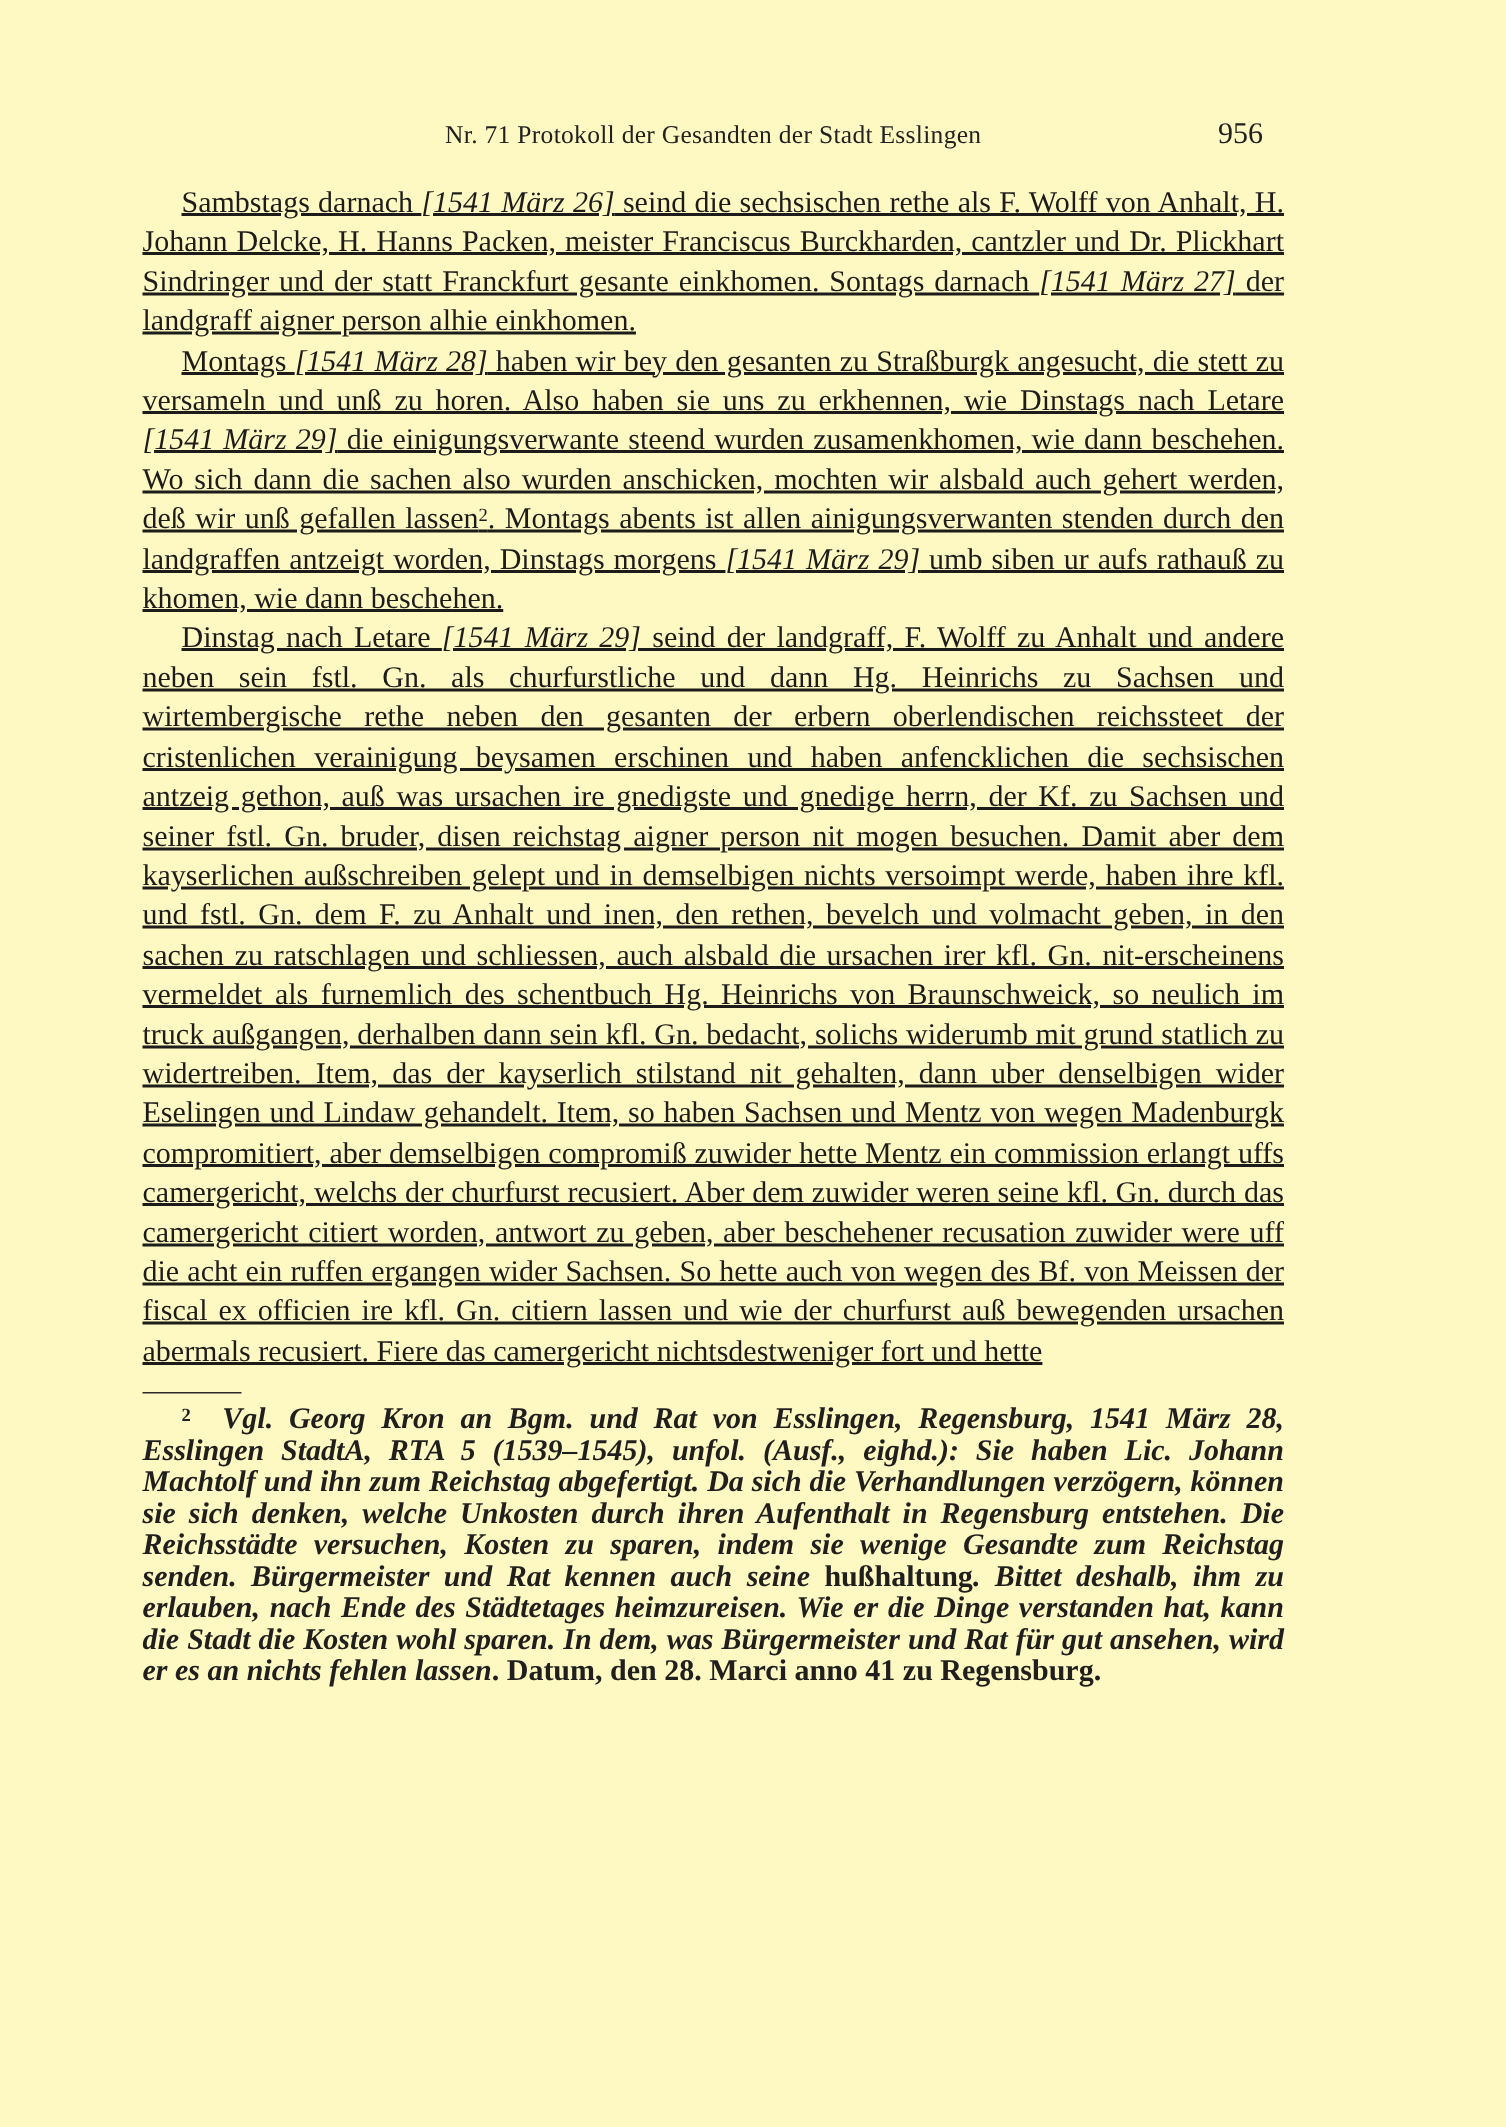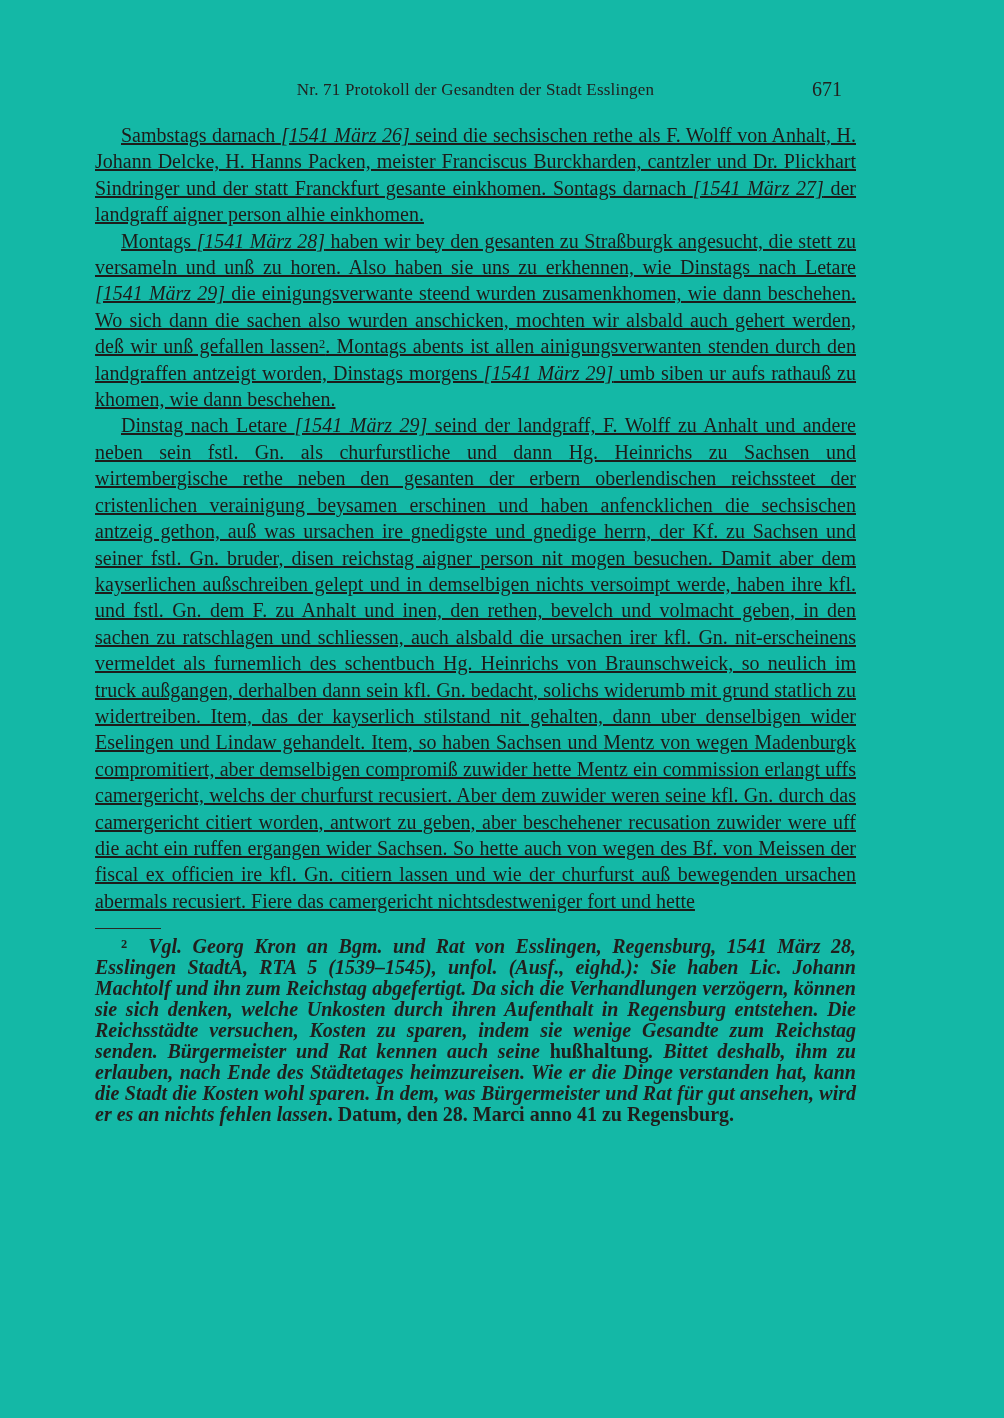--- a/index.html
+++ b/index.html
@@ -6,21 +6,21 @@
   html, body {
     margin: 0;
     padding: 0;
     background: #e8e8e6;
   }
   .page {
     position: relative;
     width: 1004px;
     height: 1418px;
     margin: 0 auto;
-    background: #14b8a6;
+    background: #fef9c3;
     color: #1d1c1a;
     font-family: "Liberation Serif", "DejaVu Serif", serif;
     box-sizing: border-box;
     padding: 78px 148px 0 95px;
     overflow: hidden;
   }
   .page-header {
     position: relative;
     height: 28px;
     margin-bottom: 16px;
@@ -82,21 +82,21 @@
     font-weight: bold;
   }
 </style>
 </head>
 <body>
 
 <div class="page">
 
   <header class="page-header">
     <div class="running-title">Nr. 71 Protokoll der Gesandten der Stadt Esslingen</div>
-    <div class="page-number">671</div>
+    <div class="page-number">956</div>
   </header>
 
   <main class="body-text">
     <p class="para"><span>Sambstags darnach </span><span class="it">[1541 März 26]</span><span> seind die sechsischen rethe als F. Wolff von Anhalt, H. Johann Delcke, H. Hanns Packen, meister Franciscus Burckharden, cantzler und Dr. Plickhart Sindringer und der statt Franckfurt gesante einkhomen. Sontags darnach </span><span class="it">[1541 März 27]</span><span> der landgraff aigner person alhie einkhomen.</span></p>
     <p class="para"><span>Montags </span><span class="it">[1541 März 28]</span><span> haben wir bey den gesanten zu Straßburgk angesucht, die stett zu versameln und unß zu horen. Also haben sie uns zu erkhennen, wie Dinstags nach Letare </span><span class="it">[1541 März 29]</span><span> die einigungsverwante steend wurden zusamenkhomen, wie dann beschehen. Wo sich dann die sachen also wurden anschicken, mochten wir alsbald auch gehert werden, deß wir unß gefallen lassen</span><sup>2</sup><span>. Montags abents ist allen ainigungsverwanten stenden durch den landgraffen antzeigt worden, Dinstags morgens </span><span class="it">[1541 März 29]</span><span> umb siben ur aufs rathauß zu khomen, wie dann beschehen.</span></p>
     <p class="para"><span>Dinstag nach Letare </span><span class="it">[1541 März 29]</span><span> seind der landgraff, F. Wolff zu Anhalt und andere neben sein fstl. Gn. als churfurstliche und dann Hg. Heinrichs zu Sachsen und wirtembergische rethe neben den gesanten der erbern oberlendischen reichssteet der cristenlichen verainigung beysamen erschinen und haben anfencklichen die sechsischen antzeig gethon, auß was ursachen ire gnedigste und gnedige herrn, der Kf. zu Sachsen und seiner fstl. Gn. bruder, disen reichstag aigner person nit mogen besuchen. Damit aber dem kayserlichen außschreiben gelept und in demselbigen nichts versoimpt werde, haben ihre kfl. und fstl. Gn. dem F. zu Anhalt und inen, den rethen, bevelch und volmacht geben, in den sachen zu ratschlagen und schliessen, auch alsbald die ursachen irer kfl. Gn. nit-erscheinens vermeldet als furnemlich des schentbuch Hg. Heinrichs von Braunschweick, so neulich im truck außgangen, derhalben dann sein kfl. Gn. bedacht, solichs widerumb mit grund statlich zu widertreiben. Item, das der kayserlich stilstand nit gehalten, dann uber denselbigen wider Eselingen und Lindaw gehandelt. Item, so haben Sachsen und Mentz von wegen Madenburgk compromitiert, aber demselbigen compromiß zuwider hette Mentz ein commission erlangt uffs camergericht, welchs der churfurst recusiert. Aber dem zuwider weren seine kfl. Gn. durch das camergericht citiert worden, antwort zu geben, aber beschehener recusation zuwider were uff die acht ein ruffen ergangen wider Sachsen. So hette auch von wegen des Bf. von Meissen der fiscal ex officien ire kfl. Gn. citiern lassen und wie der churfurst auß bewegenden ursachen abermals recusiert. Fiere das camergericht nichtsdestweniger fort und hette</span></p>
   </main>
 
   <footer class="footnotes">
     <div class="footnote-rule"></div>

